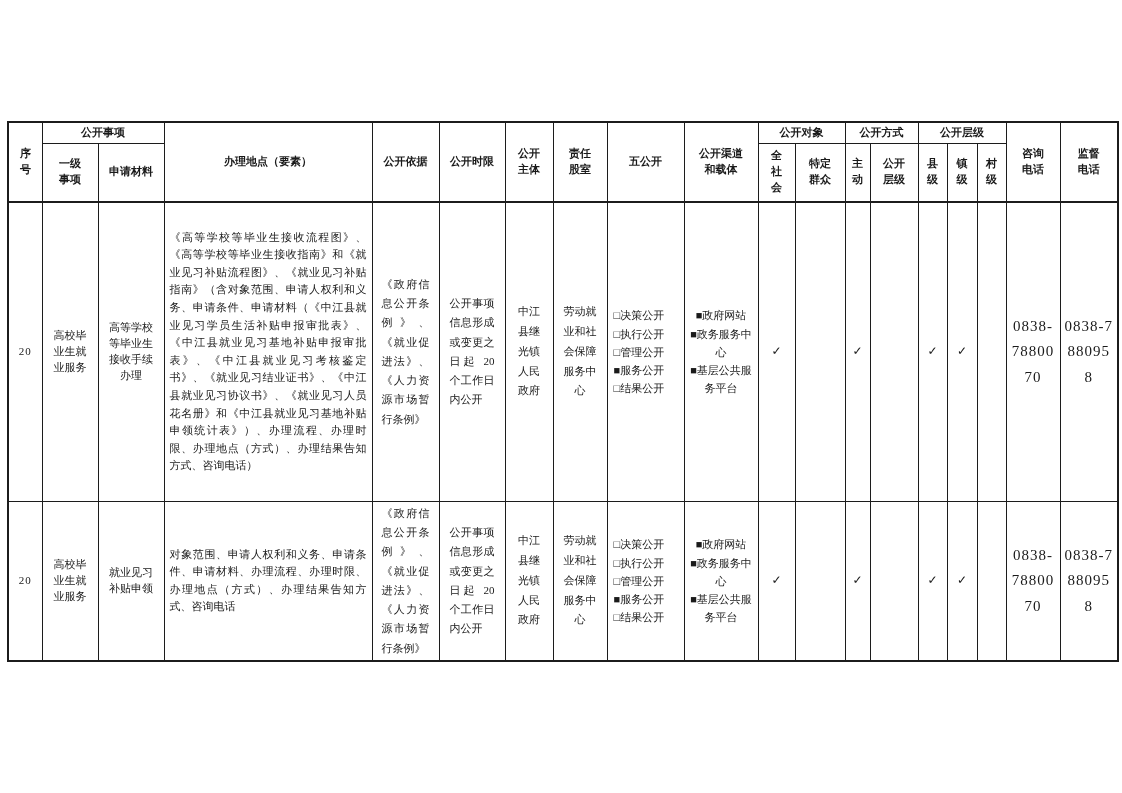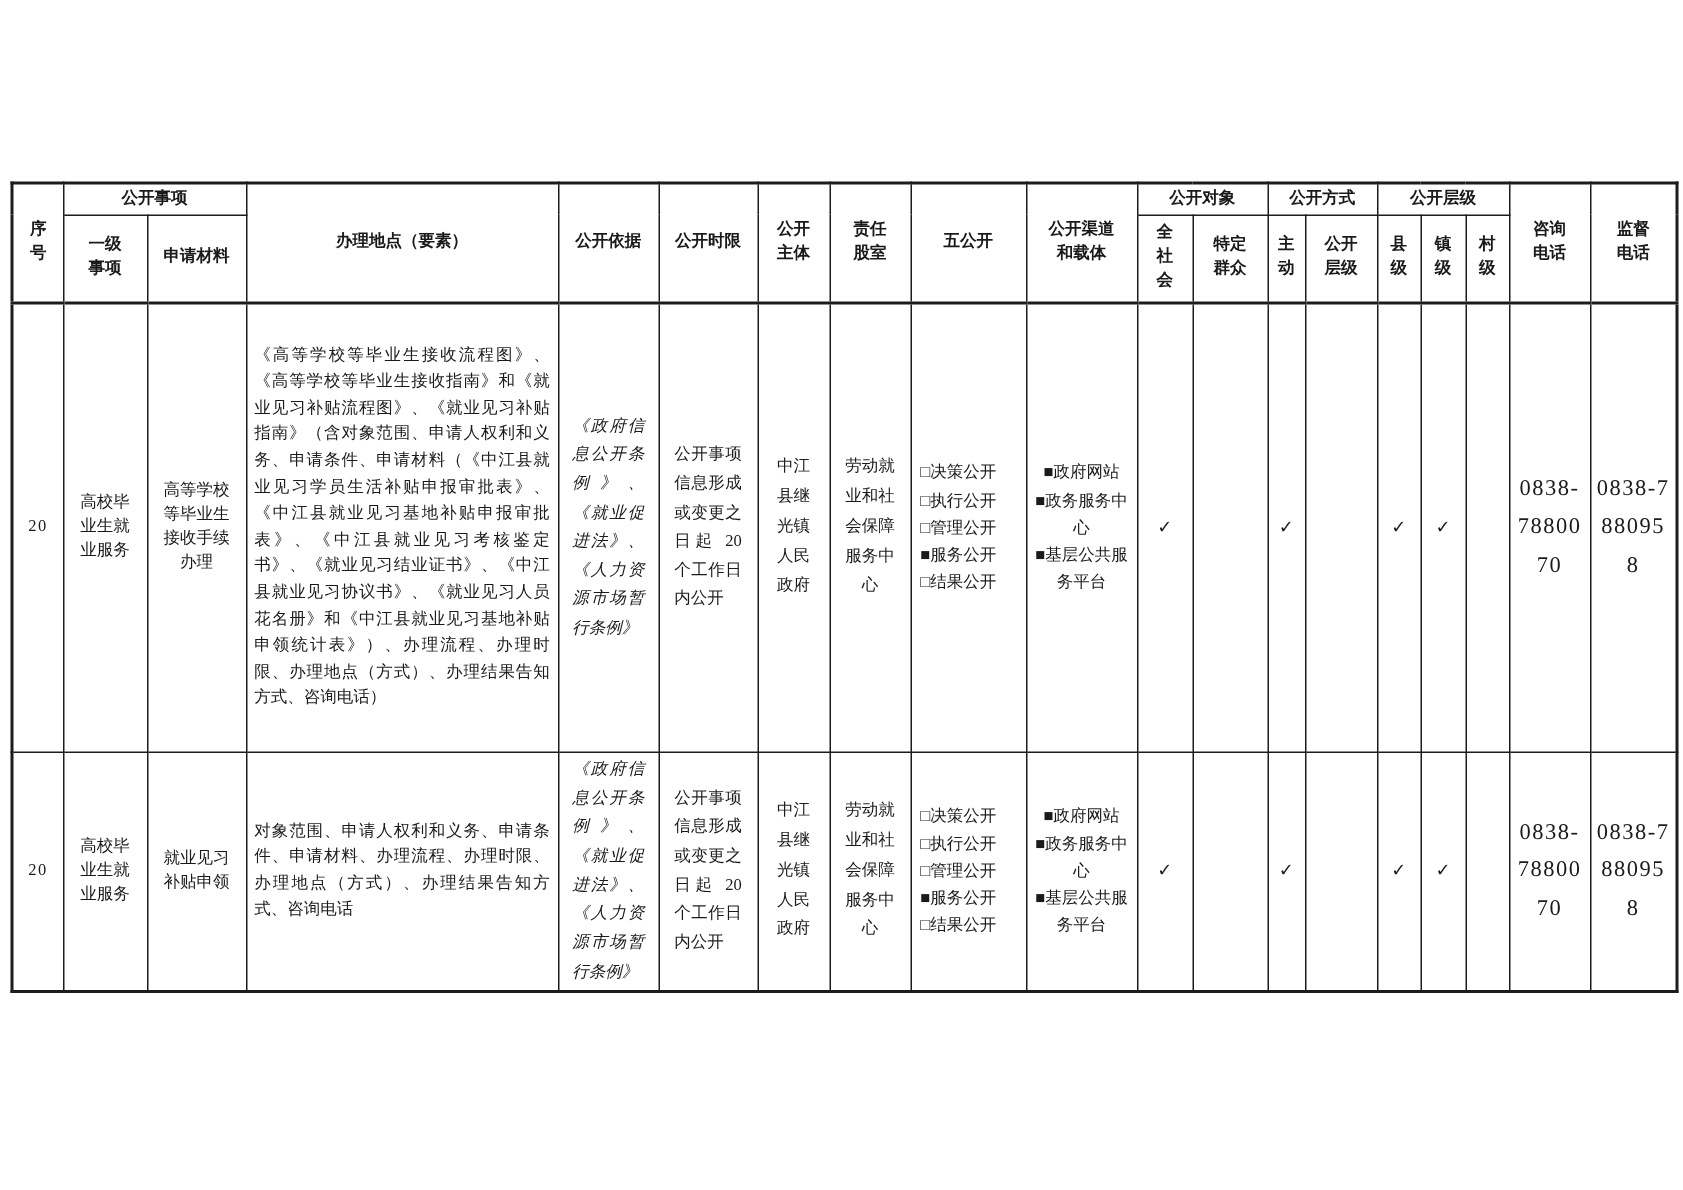--- a/index.html
+++ b/index.html
@@ -48,21 +48,20 @@
   td.cell-level2 { padding: 2px 10px; margin-top: 37px; }
   td.cell-content {
     padding: 4px 5px;
     text-align: justify;
     line-height: 1.6;
   }
   td.cell-basis {
     padding: 2px 9px;
     text-align: justify;
     line-height: 1.75;
-    font-style: italic;
   }
   td.cell-timelimit {
     padding: 2px 10px;
     text-align: justify;
     line-height: 1.75;
     font-family: Liberation Serif, serif;
   }
   td.cell-subject { padding: 2px 12px; line-height: 1.8; }
   td.cell-dept { padding: 2px 9px; line-height: 1.8; }
   td.cell-fiveopen { padding: 2px 6px; text-align: left; }

